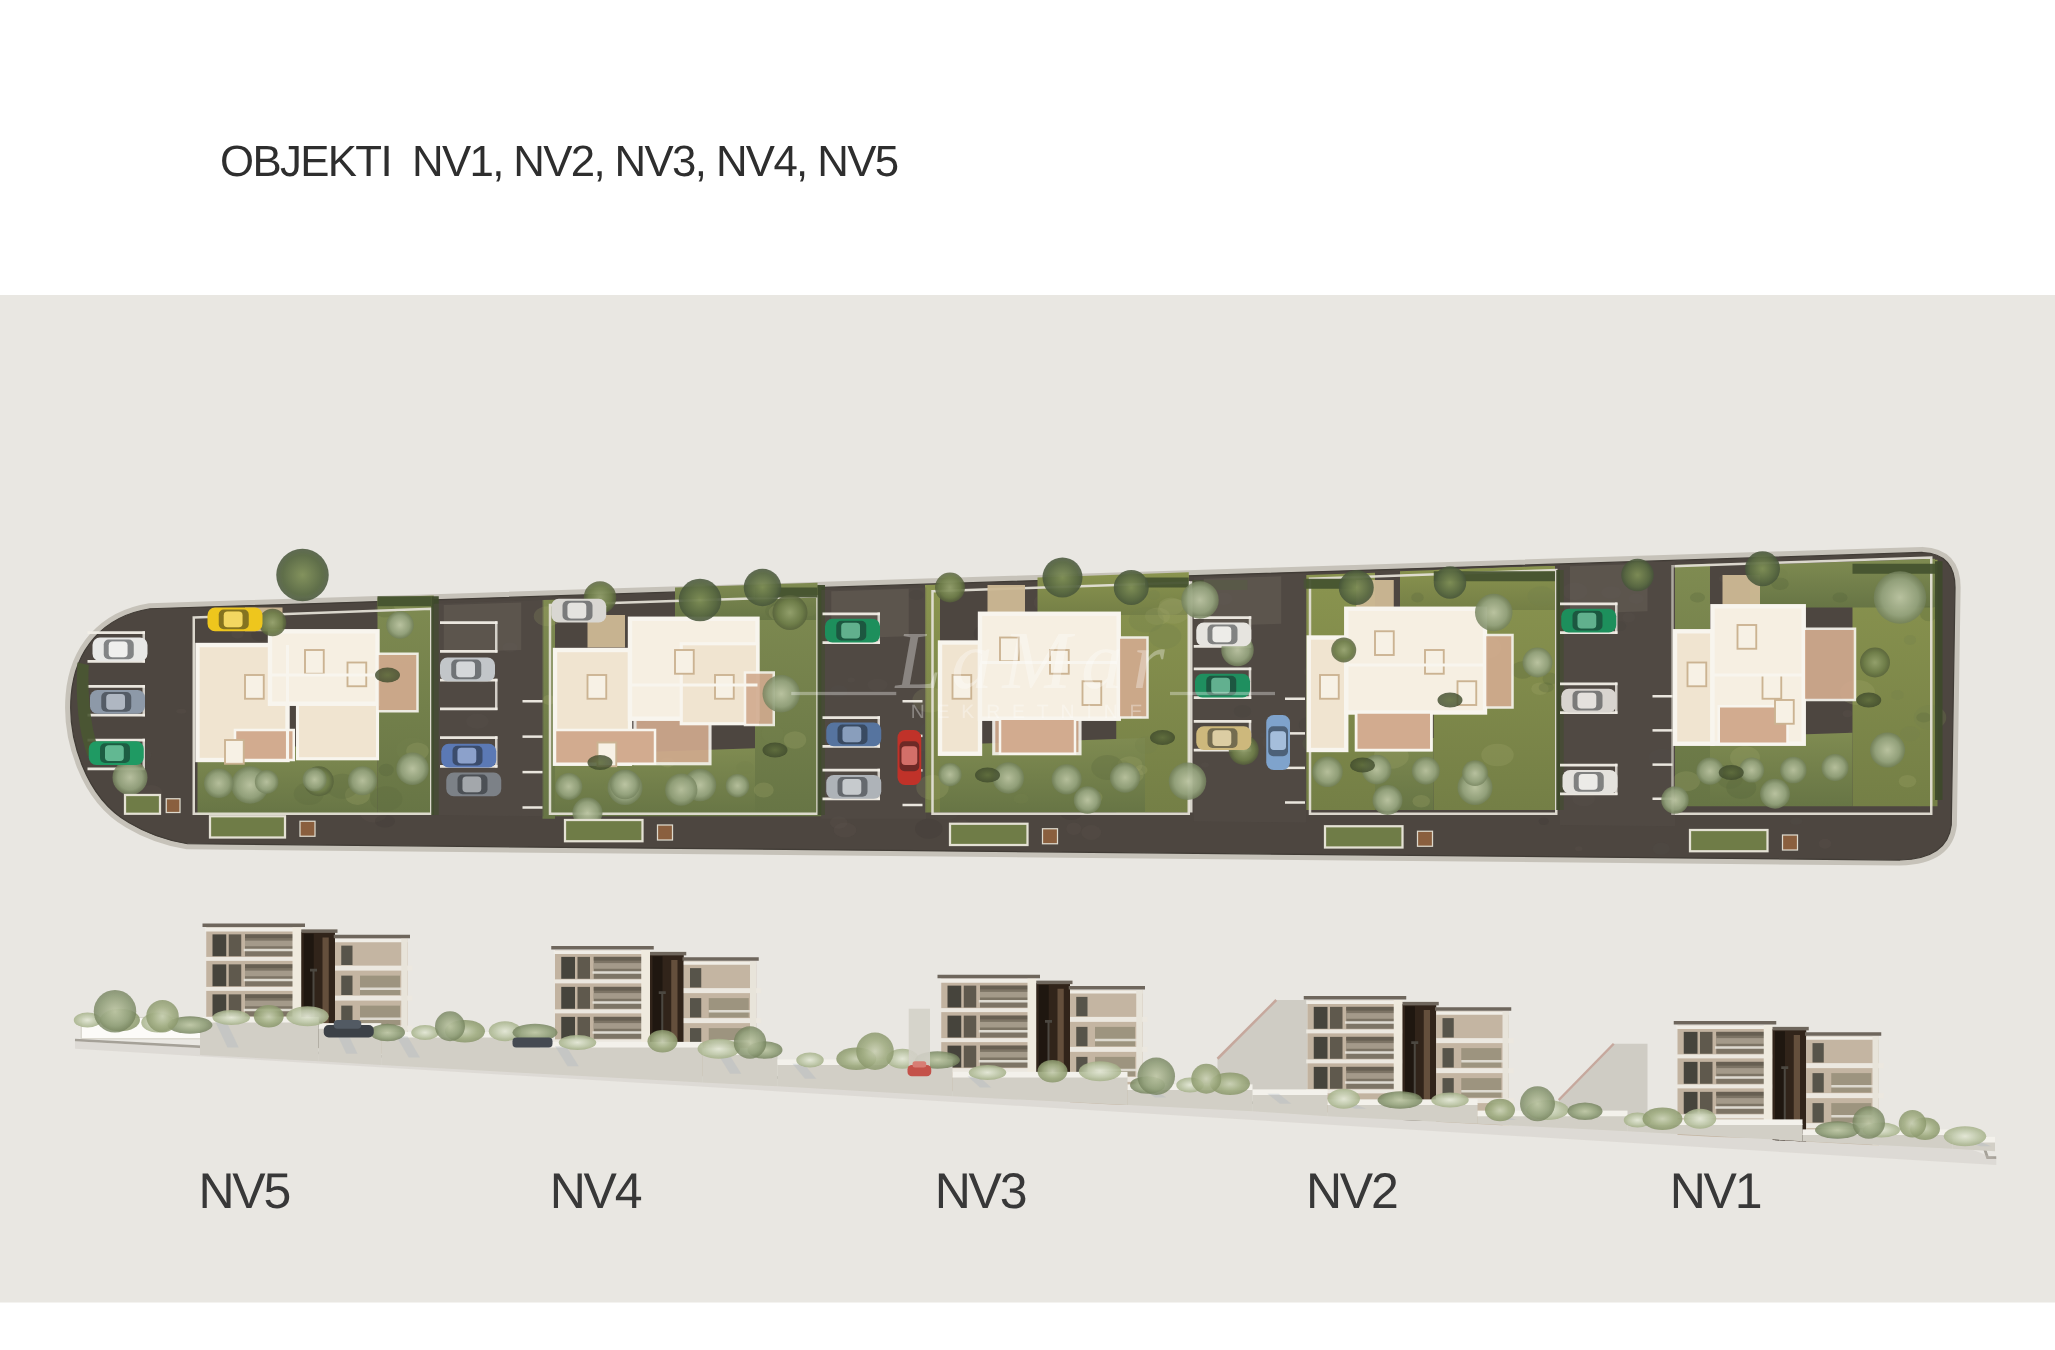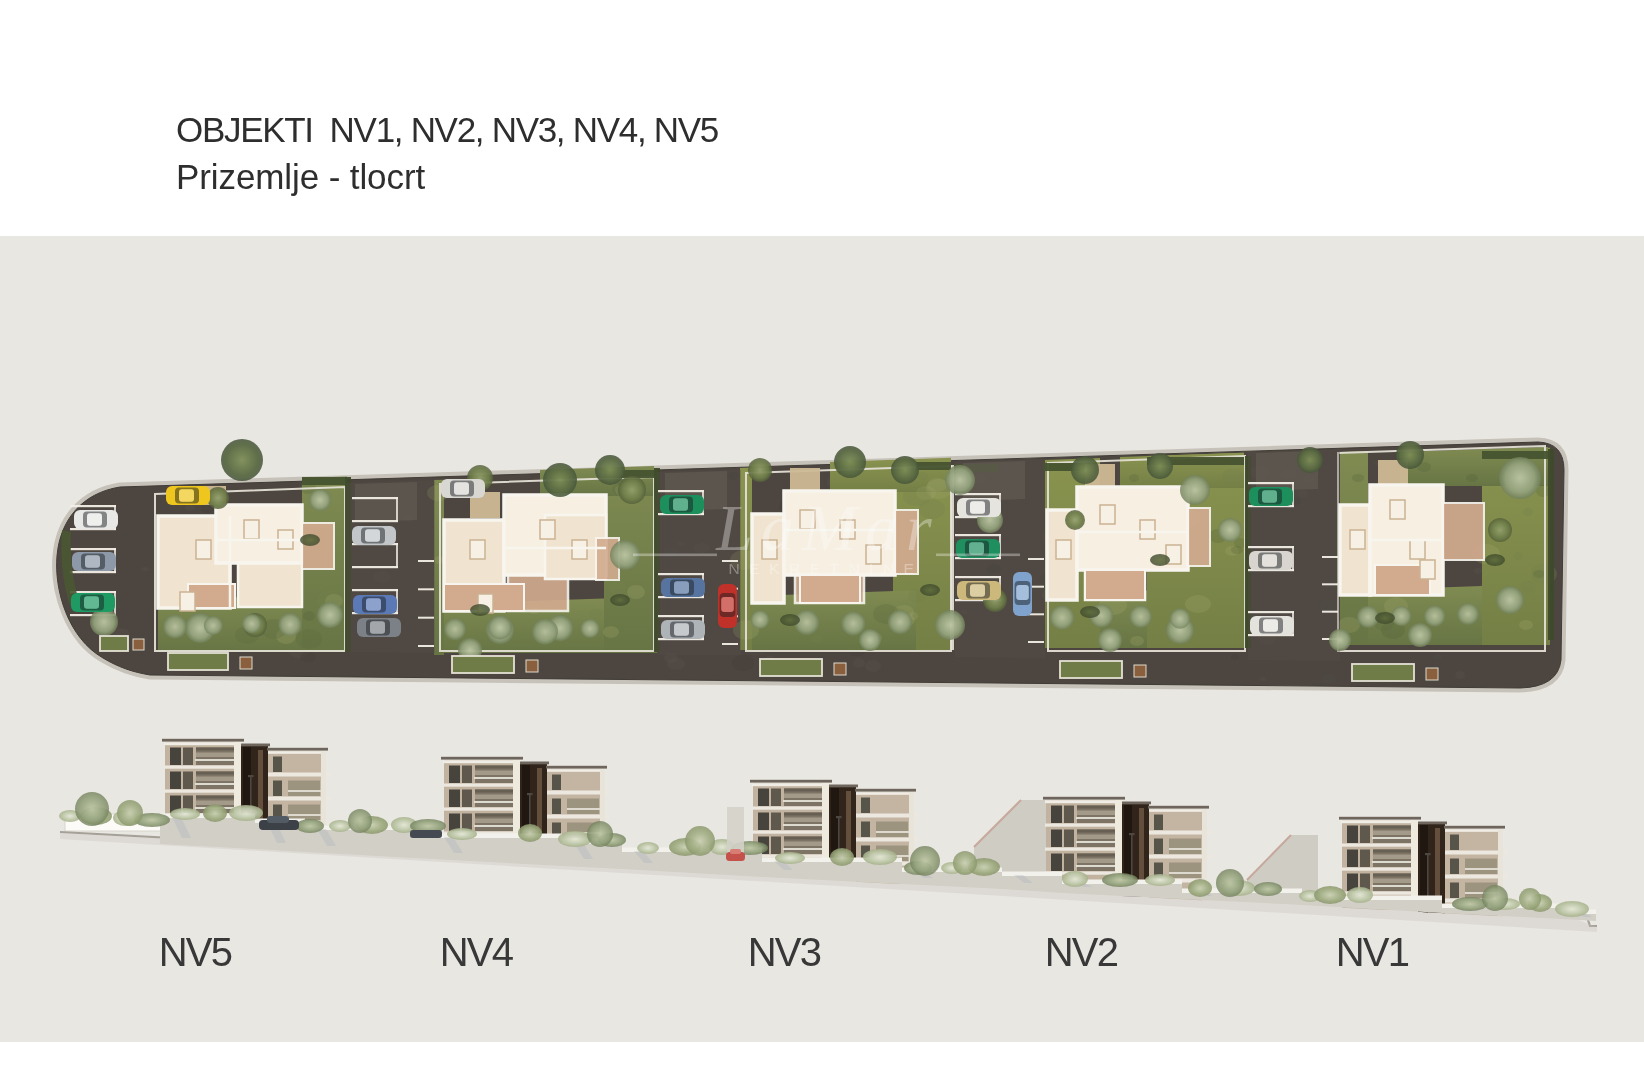--- a/index.html
+++ b/index.html
@@ -4,21 +4,20 @@
 html,body{margin:0;padding:0;background:#ffffff;}
 #page{position:relative;width:1644px;height:1080px;overflow:hidden;background:#ffffff;font-family:"Liberation Sans",sans-serif;}
 #band{position:absolute;left:0;top:236px;width:1644px;height:806px;background:#e9e7e2;}
 .t1{position:absolute;left:176px;top:110px;font-size:35px;letter-spacing:-1.3px;color:#2e2e2e;white-space:pre;filter:blur(0.3px);}
 .t2{position:absolute;left:176px;top:157px;font-size:35px;letter-spacing:-0.1px;color:#2e2e2e;filter:blur(0.3px);}
 </style></head>
 <body>
 <div id="page">
 <div id="band"></div>
 <div class="t1">OBJEKTI  NV1, NV2, NV3, NV4, NV5</div>
-<div class="t2">Prizemlje - tlocrt</div>
 <svg width="1644" height="1080" viewBox="0 0 1644 1080" style="position:absolute;left:0;top:0;filter:blur(0.45px)">
 <defs>
 <linearGradient id="lawn" x1="0" y1="0" x2="0" y2="1">
           <stop offset="0" stop-color="#7f8b51"></stop>
           <stop offset="0.5" stop-color="#73804b"></stop>
           <stop offset="1" stop-color="#677545"></stop>
         </linearGradient>
 <linearGradient id="lawnB" x1="0" y1="0" x2="0" y2="1">
           <stop offset="0" stop-color="#8a944f"></stop>
           <stop offset="1" stop-color="#747f46"></stop>

